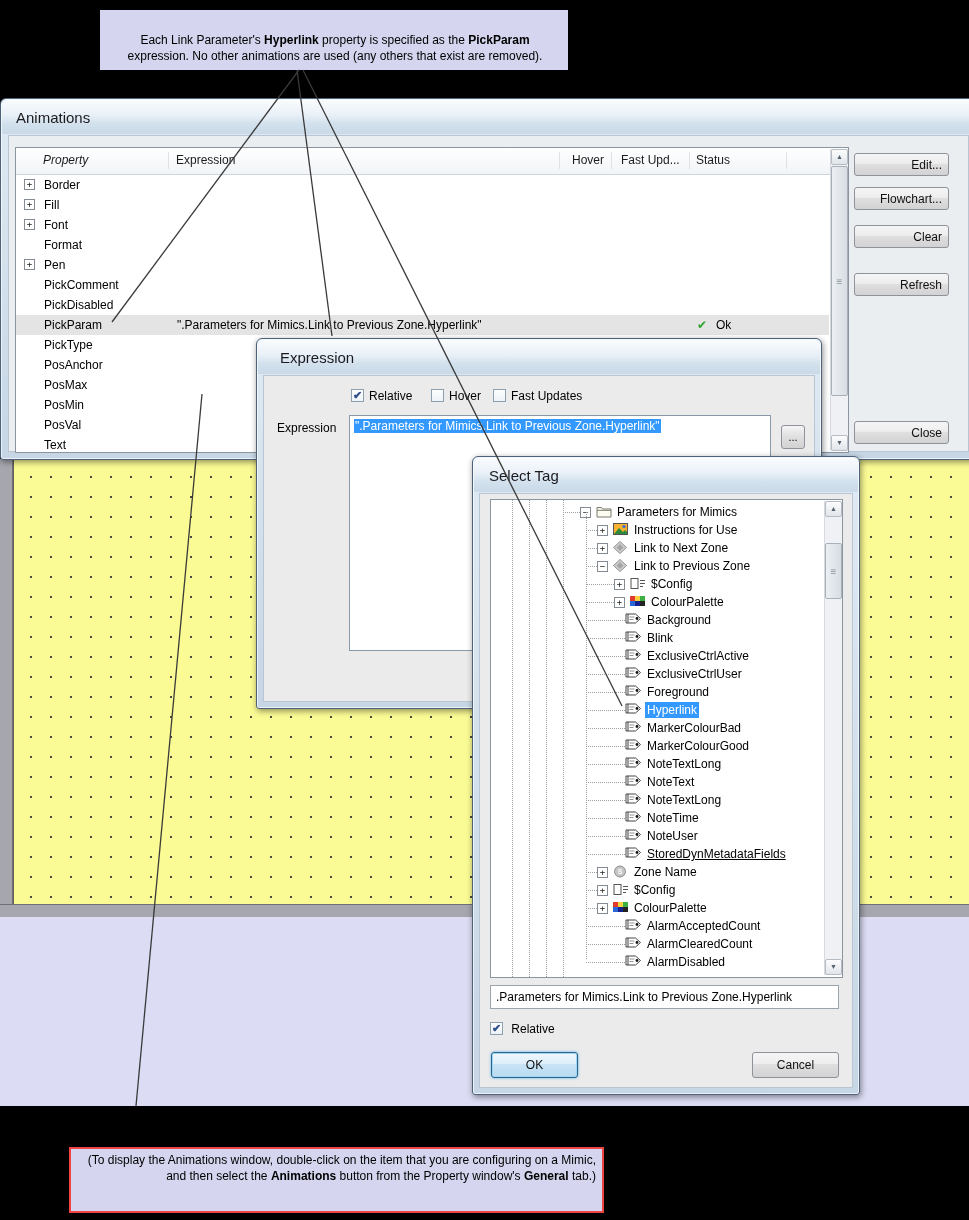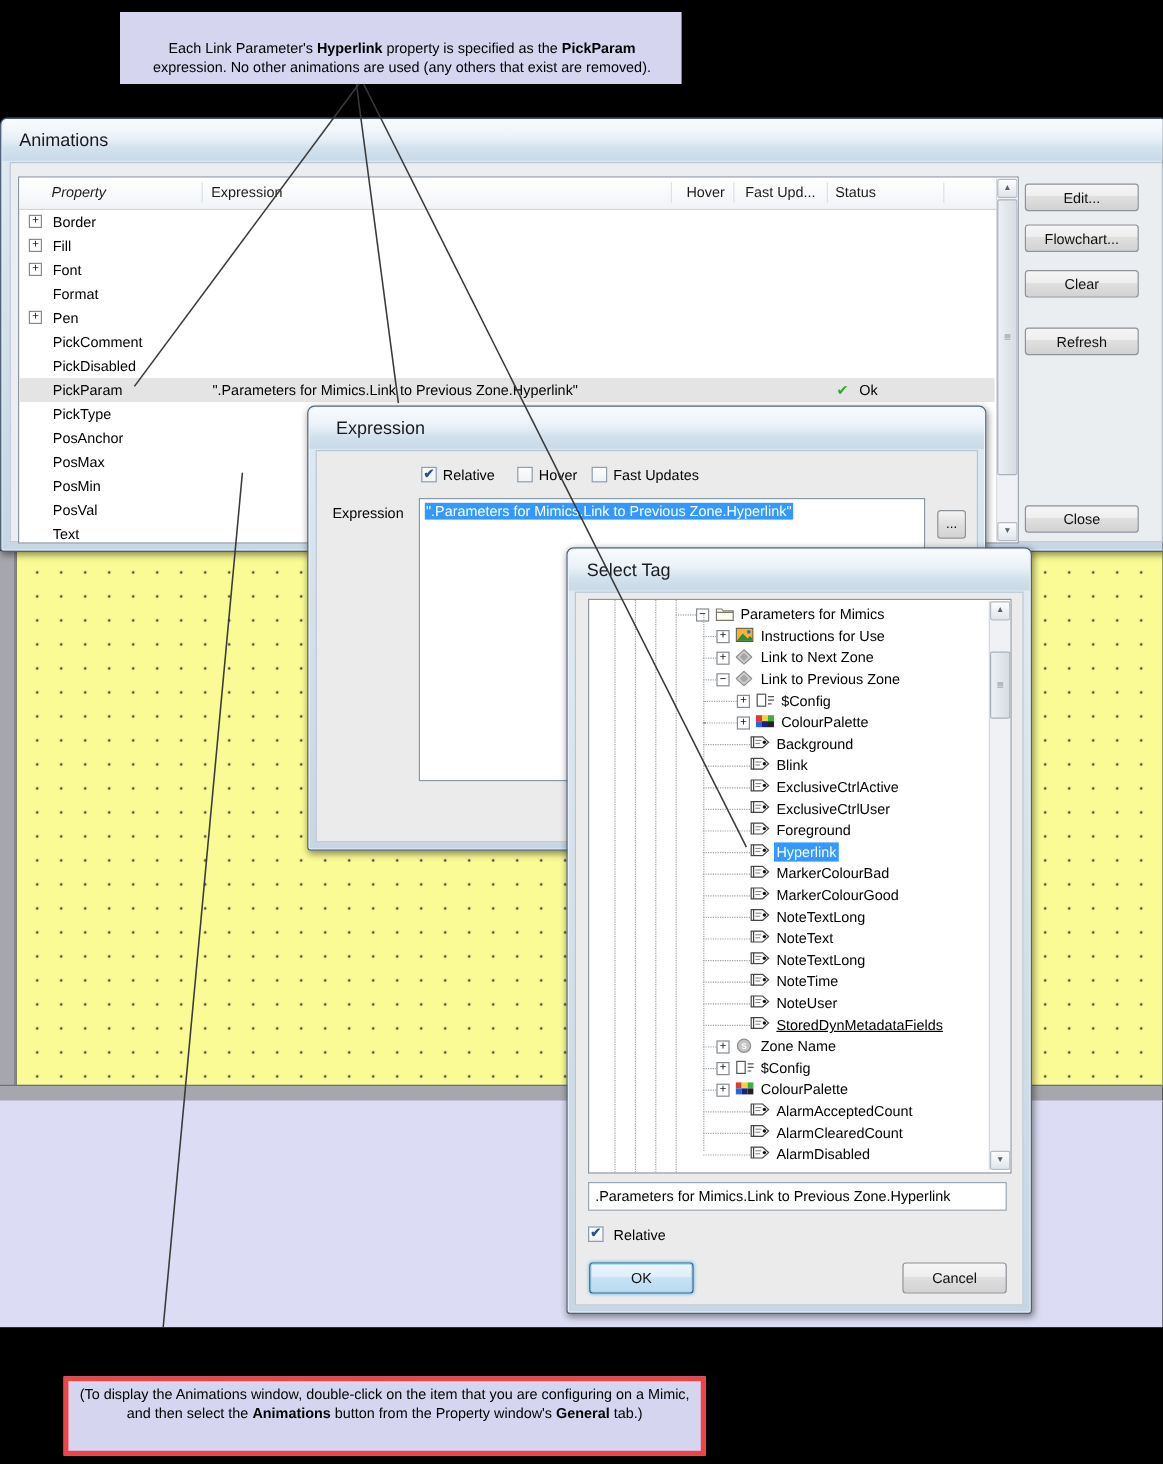--- a/index.html
+++ b/index.html
@@ -3,22 +3,22 @@
 <meta charset="utf-8">
 <style>
   html,body{margin:0;padding:0;background:#000;}
   .stage{position:relative;width:969px;height:1220px;background:#000;overflow:hidden;
          font-family:"Liberation Sans",sans-serif;font-size:12px;color:#000;}
 
   
   .callout{position:absolute;background:#d5d5ef;color:#000;line-height:16px;z-index:2;}
   #top-callout{left:100px;top:10px;width:468px;height:60px;box-sizing:border-box;
                padding:22px 12px 16px 14px;text-align:center;}
-  #bottom-callout{left:53px;top:1147px;width:535px;height:66px;box-sizing:border-box;
-                  border:4px solid #ef4444;padding:3px 6px;text-align:center;}
+  #bottom-callout{left:69px;top:1147px;width:535px;height:66px;box-sizing:border-box;
+                  border:2px solid #ef4444;padding:3px 6px;text-align:right;}
   .callout b{font-weight:bold;}
 
   
   #gray-strip{position:absolute;left:0;top:459px;width:12px;height:456px;background:#a6a6ae;
               border-right:1px solid #6f6f76;z-index:1;}
   #mimic-canvas{position:absolute;left:13px;top:459px;width:956px;height:445px;background:#fbfb95;
         border-top:1px solid #62625a;border-left:1px solid #62625a;z-index:1;
         background-image:radial-gradient(circle,#4a4a3e 1px,transparent 1.4px);
         background-size:20px 20px;background-position:7px 7px;}
   #gray-bar{position:absolute;left:0;top:904px;width:969px;height:12px;background:#a6a6ae;
@@ -66,21 +66,21 @@
   .sb-thumb{position:absolute;left:0;width:17px;box-sizing:border-box;
             background:linear-gradient(90deg,#ecf0f4,#d7dde3);border:1px solid #a8b0ba;border-radius:2px;
             color:#8a949e;font-size:10px;text-align:center;}
   #list-scrollbar{left:814px;top:1px;height:302px;}
   #tree-scrollbar{left:333px;top:1px;height:474px;}
 
   
   .win-btn{position:absolute;left:853px;width:95px;height:23px;box-sizing:border-box;
            background:linear-gradient(#f5f5f5,#eeeeee 45%,#e0e0e0 46%,#d2d2d2);
            border:1px solid #8e9299;border-radius:3px;font-family:inherit;font-size:12px;color:#111;
-           text-align:center;}
+           text-align:right;}
   .dlg-btn{position:absolute;width:87px;height:26px;box-sizing:border-box;
            background:linear-gradient(#f5f5f5,#eeeeee 45%,#e0e0e0 46%,#d2d2d2);
            border:1px solid #8e9299;border-radius:3px;font-family:inherit;font-size:12px;color:#111;text-align:center;}
   .dlg-btn.default{border:1px solid #2c628b;
            background:linear-gradient(#eef7fc,#ddeefa 45%,#c8e4f6 46%,#b8daf1);
            box-shadow:0 0 3px #58b4e8, inset 0 0 0 1px #9fd8f2;}
 
   
   .cb-group{position:absolute;top:0;height:14px;white-space:nowrap;}
   .cb{display:inline-block;width:13px;height:13px;box-sizing:border-box;border:1px solid #8e9fae;

